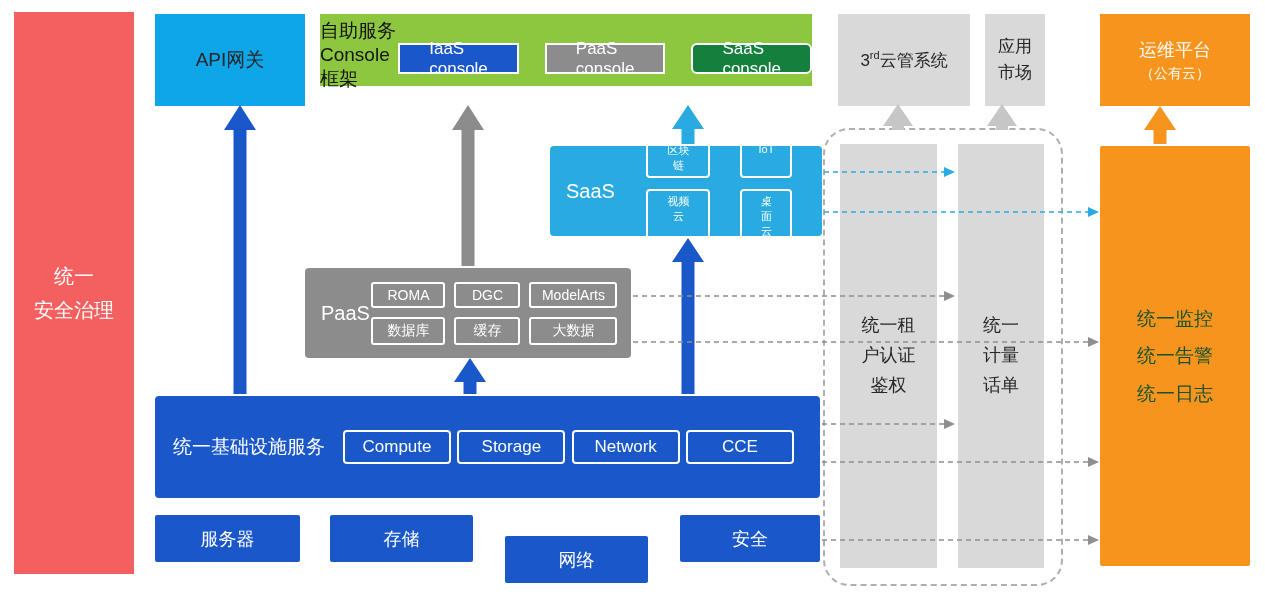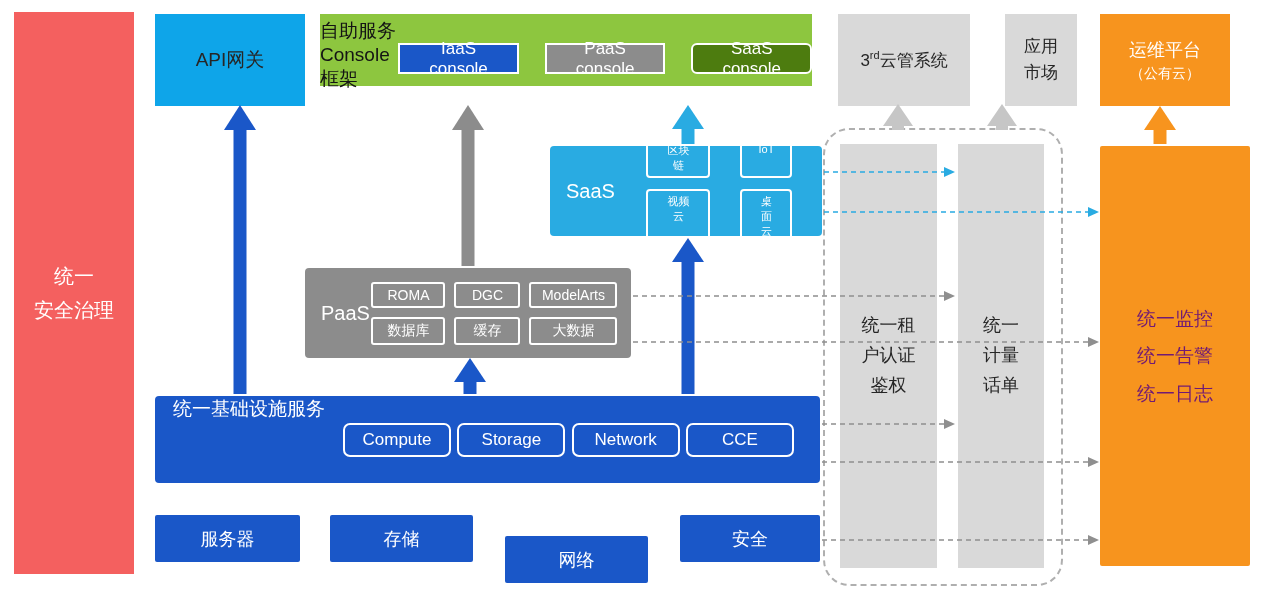--- a/index.html
+++ b/index.html
@@ -9,59 +9,59 @@
   .abs { position:absolute; }
   .center { display:flex; align-items:center; justify-content:center; text-align:center; }
   .pre { white-space:pre-line; }
 
   .security-bar { left:14px; top:12px; width:120px; height:562px; background:#F4605F; color:#fff; font-size:20px; line-height:1.7; }
   .api-gateway { left:155px; top:14px; width:150px; height:92px; background:#0ea5e9; color:#262626; font-size:19px; }
 
   .console-frame { left:320px; top:14px; width:492px; height:72px; background:#8DC63F; color:#141414; display:flex; flex-direction:row; align-items:center; padding-top:9px; }
   .console-title { font-size:19px; }
   .console-row { display:flex; gap:26px; margin-top:8px; }
-  .console-chip { height:31px; padding:0 29px; display:flex; align-items:center; color:#fff; font-size:17px; border:2px solid #fff;text-align:center; }
+  .console-chip { height:31px; padding:0 29px; display:flex; align-items:center; color:#fff; font-size:17px; border:2px solid #fff; }
   .chip-iaas { background:#1A57C8; }
   .chip-paas { background:#8C8C8C; }
-  .chip-saas { background:#4d7c0f;border-radius:6px; }
+  .chip-saas { background:#15803d;border-radius:6px; }
 
   .gray-box { background:#D9D9D9; color:#262626; }
   .third-cloud { left:838px; top:14px; width:132px; height:92px; font-size:17px; }
   .third-cloud sup { font-size:11px;margin-top:16px; }
-  .app-market { left:985px; top:14px; width:72px; height:92px; font-size:17px; line-height:1.55;margin-left:20px; }
-  .ops-platform { left:1100px; top:14px; width:130px; height:92px; background:#F7941E; color:#fff; flex-direction:column; }
+  .app-market { left:985px; top:14px; width:60px; height:92px; font-size:17px; line-height:1.55; }
+  .ops-platform { left:1100px; top:14px; width:150px; height:92px; background:#F7941E; color:#fff; flex-direction:column; }
   .ops-line1 { font-size:18px; }
   .ops-line2 { font-size:14px; margin-top:3px; }
 
   .service-chip { border:2px solid #fff; border-radius:4px; color:#fff; text-align:center; }
 
   .saas-block { left:550px; top:146px; width:272px; height:90px; background:#29ABE2; border-radius:4px; display:flex; align-items:center; padding:0 14px 0 16px; }
   .block-label { color:#fff; font-size:20px; }
   .saas-grid { flex:1; display:grid; grid-template-columns:80px 68px; gap:11px 14px; justify-content:center; }
   .saas-grid .service-chip { font-size:11px; padding:3px 15px;margin-left:16px; }
 
   .paas-block { left:305px; top:268px; width:326px; height:90px; background:#8C8C8C; border-radius:4px; display:flex; align-items:center; padding:0 12px 0 16px; }
   .paas-grid { flex:1; display:grid; grid-template-columns:74px 66px 88px; gap:9px 9px; justify-content:center; }
   .paas-grid .service-chip { font-size:14px; padding:3px 0; border-radius:3px; }
 
-  .infra-block { left:155px; top:396px; width:665px; height:87px; background:#1A57C8; border-radius:4px; display:flex; padding:0 26px 0 18px; }
+  .infra-block { left:155px; top:396px; width:665px; height:102px; background:#1A57C8; border-radius:4px; display:flex; align-items:center; padding:0 26px 0 18px; }
   .infra-label { color:#fff; font-size:19px; white-space:nowrap; margin-right:18px; }
   .infra-chips { flex:1; display:flex; justify-content:space-between; align-items:center; }
-  .infra-chips .service-chip { font-size:17px; padding:5px 0; width:108px;border-radius:7px; }
+  .infra-chips .service-chip { font-size:17px; padding:5px 0; width:108px; }
 
   .resource-box { top:515px; height:47px; background:#1A57C8; color:#fff; font-size:18px; border-radius:2px; }
   .res-0 { left:155px; width:145px; }
   .res-1 { left:330px; width:143px; }
   .res-2 { left:505px; width:143px;margin-top:21px; }
   .res-3 { left:680px; width:140px; }
 
   .dashed-container { left:823px; top:128px; width:240px; height:458px; border:2px dashed #AFAFAF; border-radius:26px; }
   .auth-bar { left:840px; top:144px; width:97px; height:424px; font-size:18px; line-height:1.65; }
   .metering-bar { left:958px; top:144px; width:86px; height:424px; font-size:18px; line-height:1.65; }
-  .monitor-bar { left:1100px; top:146px; width:150px; height:420px; background:#F7941E; color:#701a75; font-size:19px; line-height:1.95; border-radius:2px; }
+  .monitor-bar { left:1100px; top:146px; width:150px; height:420px; background:#F7941E; color:#14532d; font-size:19px; line-height:1.95; border-radius:2px; }
 
   svg.connectors { position:absolute; left:0; top:0; z-index:10; pointer-events:none; }
 </style>
 </head>
 <body>
 
 <div class="canvas">
 
   <div class="abs center security-bar">
     <span class="pre">统一

